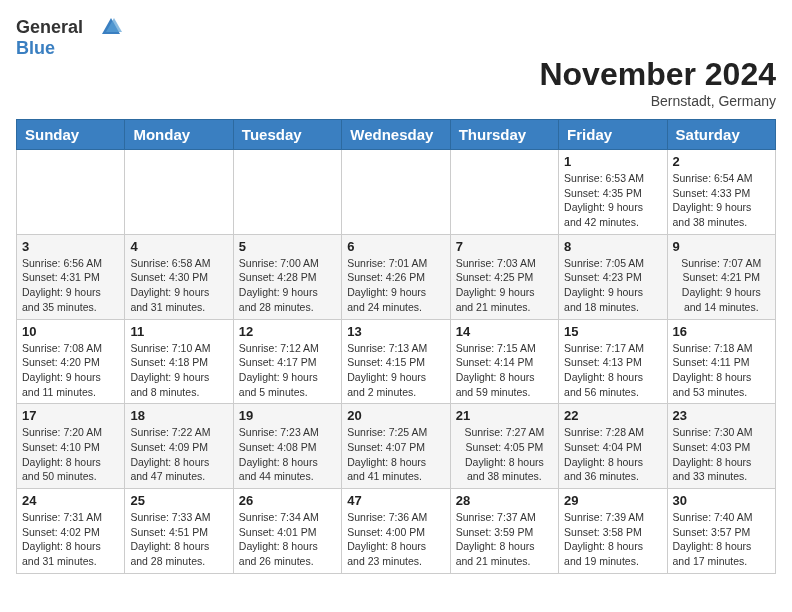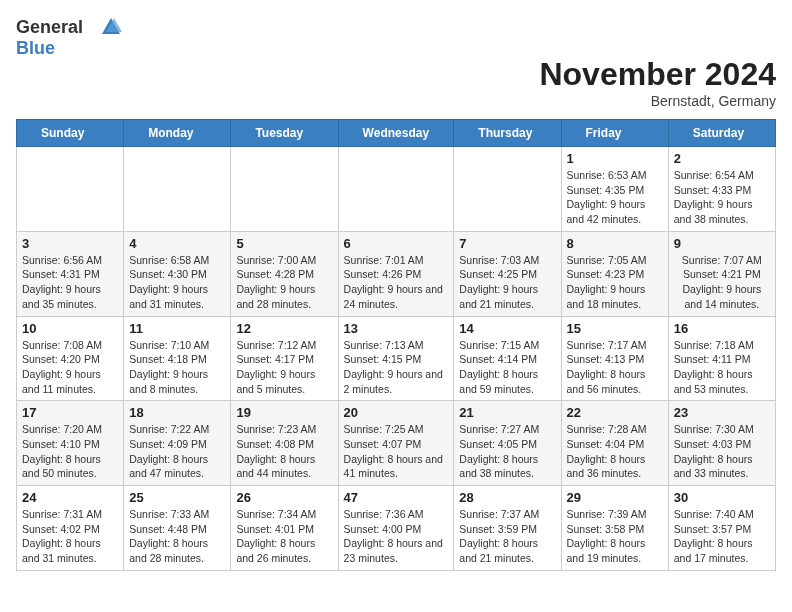--- a/index.html
+++ b/index.html
@@ -54,23 +54,23 @@
       font-size: 14px;
       color: #444;
     }
     .calendar {
       width: 100%;
       border-collapse: collapse;
     }
     .calendar th {
       background: #3a7fc1;
       color: #fff;
-      font-size: 12px;
-      font-weight: bold;
-      padding: 6px 24px;
+      font-size: 15px;
+      font-weight: bold;
+      padding: 6px 8px;
       text-align: left;
       border: 1px solid #2d6aa0;
     }
     .calendar td {
       border: 1px solid #ccc;
       vertical-align: top;
       padding: 4px 5px;
       width: 107px;
       min-height: 80px;
       background: #fff;
@@ -260,21 +260,21 @@
 Daylight: 8 hours and 44 minutes.</div>
         </td>
         <td>
           <span class="day-number">20</span>
           <div class="day-info" style="white-space: pre-line;">Sunrise: 7:25 AM
 Sunset: 4:07 PM
 Daylight: 8 hours and 41 minutes.</div>
         </td>
         <td>
           <span class="day-number">21</span>
-          <div class="day-info" style="white-space: pre-line;">Sunrise: 7:27 AM
+          <div class="day-info" style="white-space: pre-line; text-align: center;">Sunrise: 7:27 AM
 Sunset: 4:05 PM
 Daylight: 8 hours and 38 minutes.</div>
         </td>
         <td>
           <span class="day-number">22</span>
           <div class="day-info" style="white-space: pre-line;">Sunrise: 7:28 AM
 Sunset: 4:04 PM
 Daylight: 8 hours and 36 minutes.</div>
         </td>
         <td>
@@ -287,21 +287,21 @@
       <tr>
         <td>
           <span class="day-number">24</span>
           <div class="day-info" style="white-space: pre-line;">Sunrise: 7:31 AM
 Sunset: 4:02 PM
 Daylight: 8 hours and 31 minutes.</div>
         </td>
         <td>
           <span class="day-number">25</span>
           <div class="day-info" style="white-space: pre-line;">Sunrise: 7:33 AM
-Sunset: 4:48 PM
+Sunset: 4:51 PM
 Daylight: 8 hours and 28 minutes.</div>
         </td>
         <td>
           <span class="day-number">26</span>
           <div class="day-info" style="white-space: pre-line;">Sunrise: 7:34 AM
 Sunset: 4:01 PM
 Daylight: 8 hours and 26 minutes.</div>
         </td>
         <td>
           <span class="day-number">47</span>

